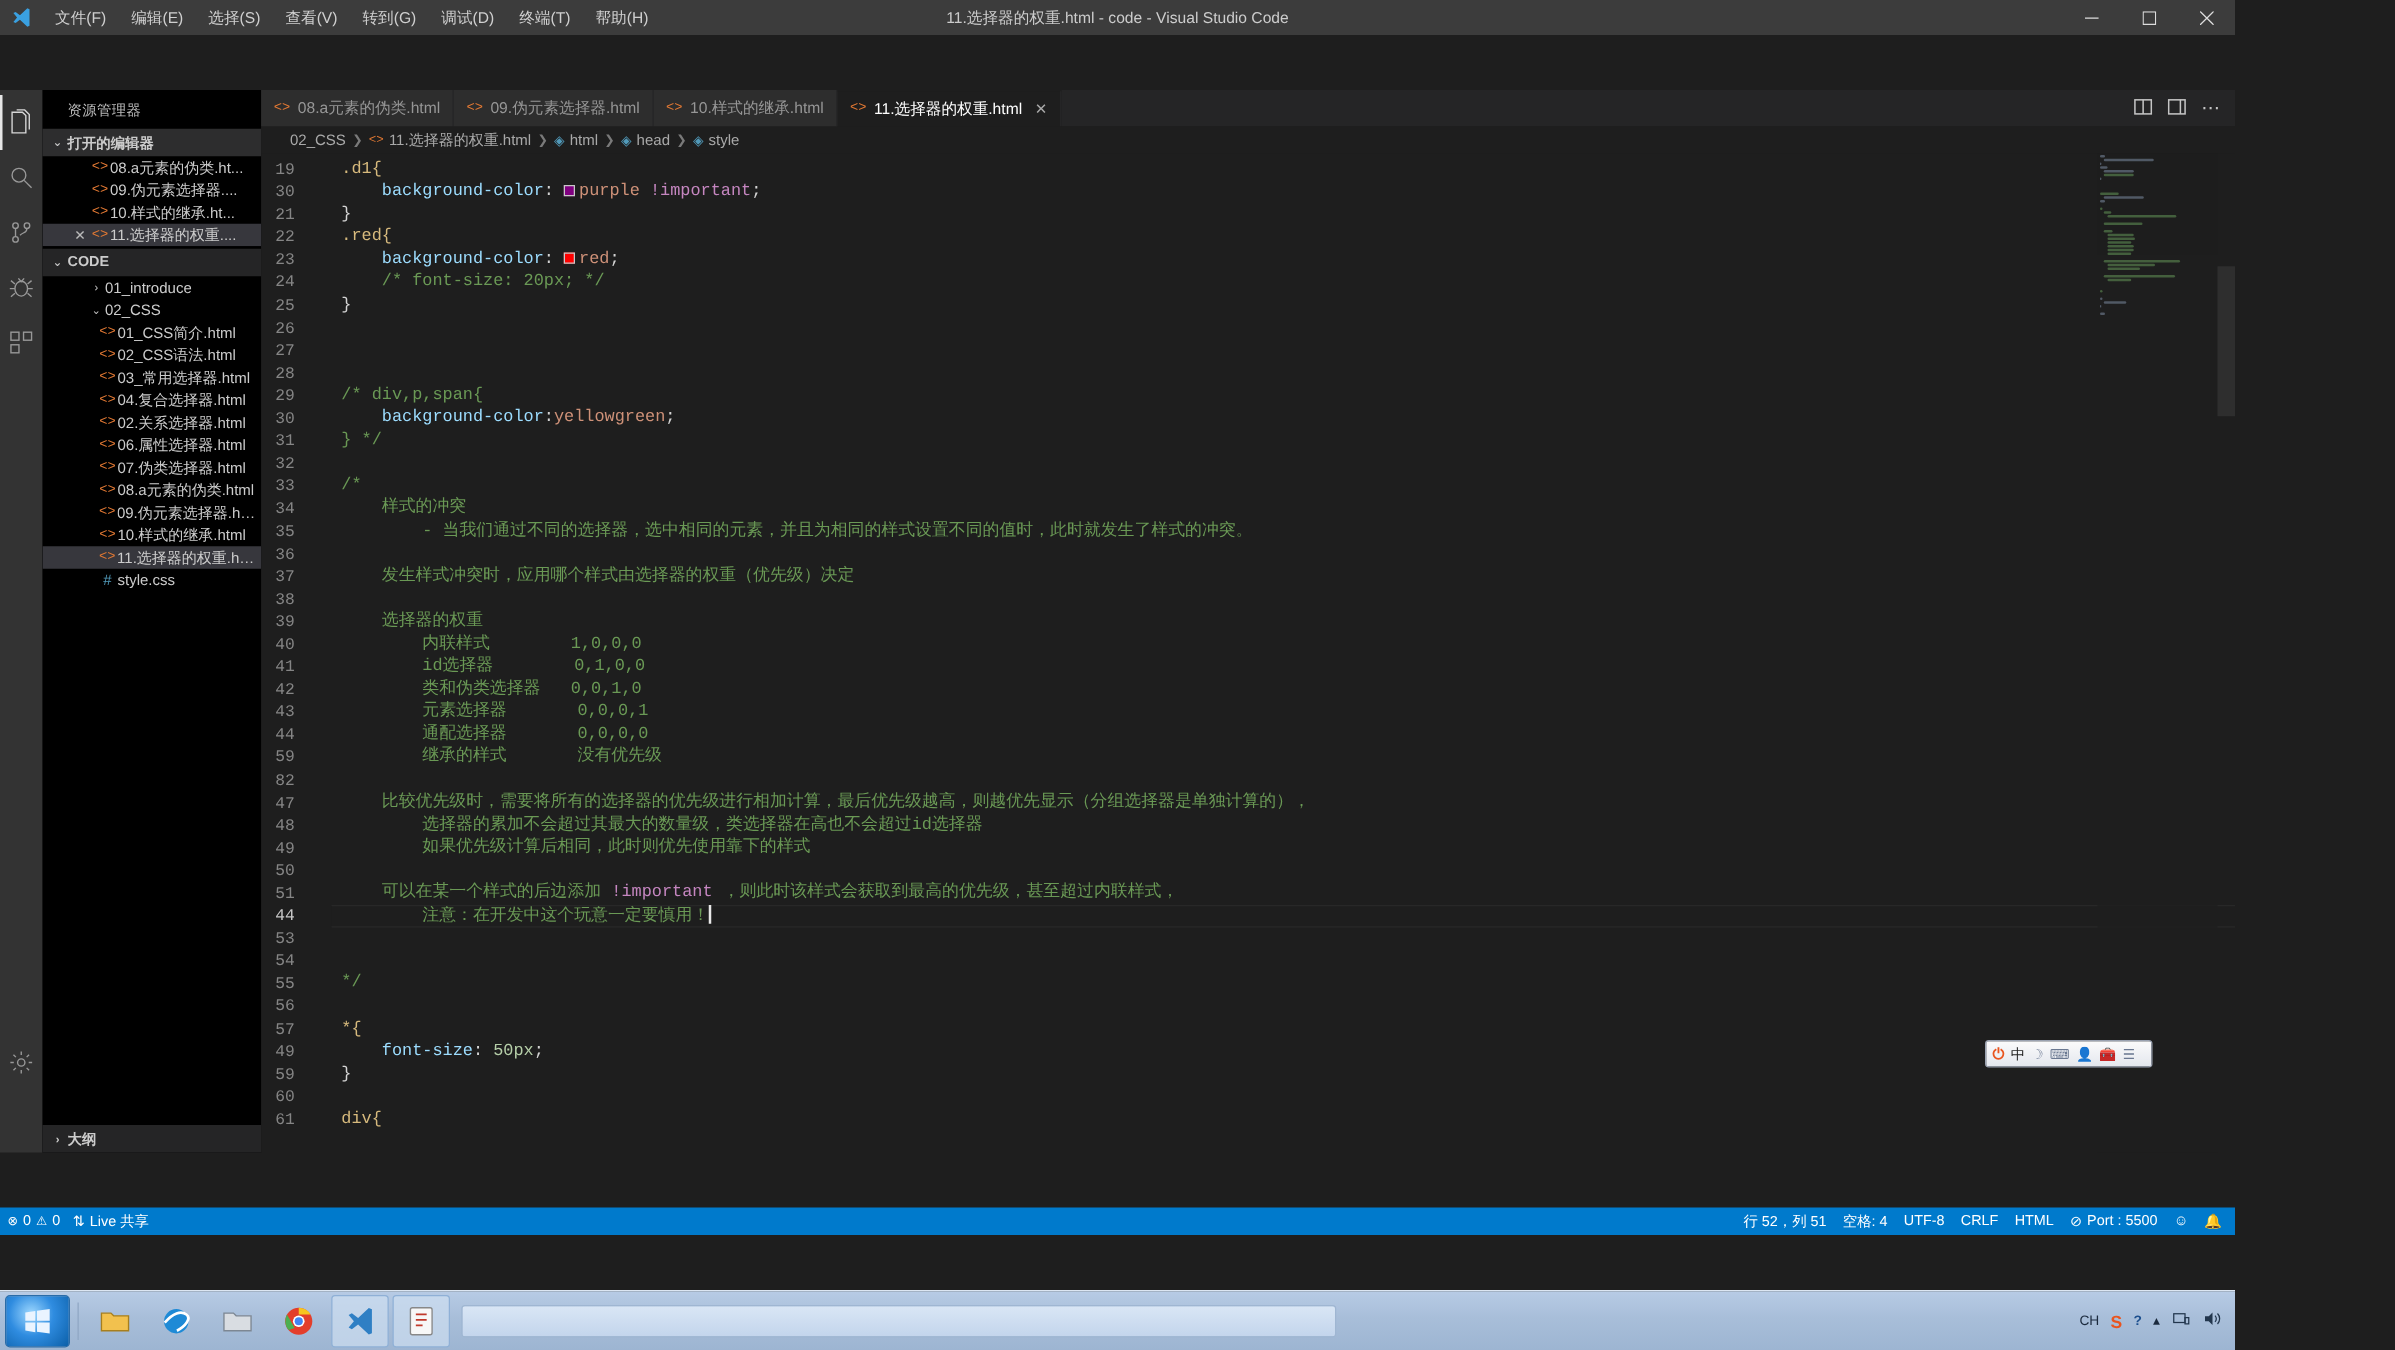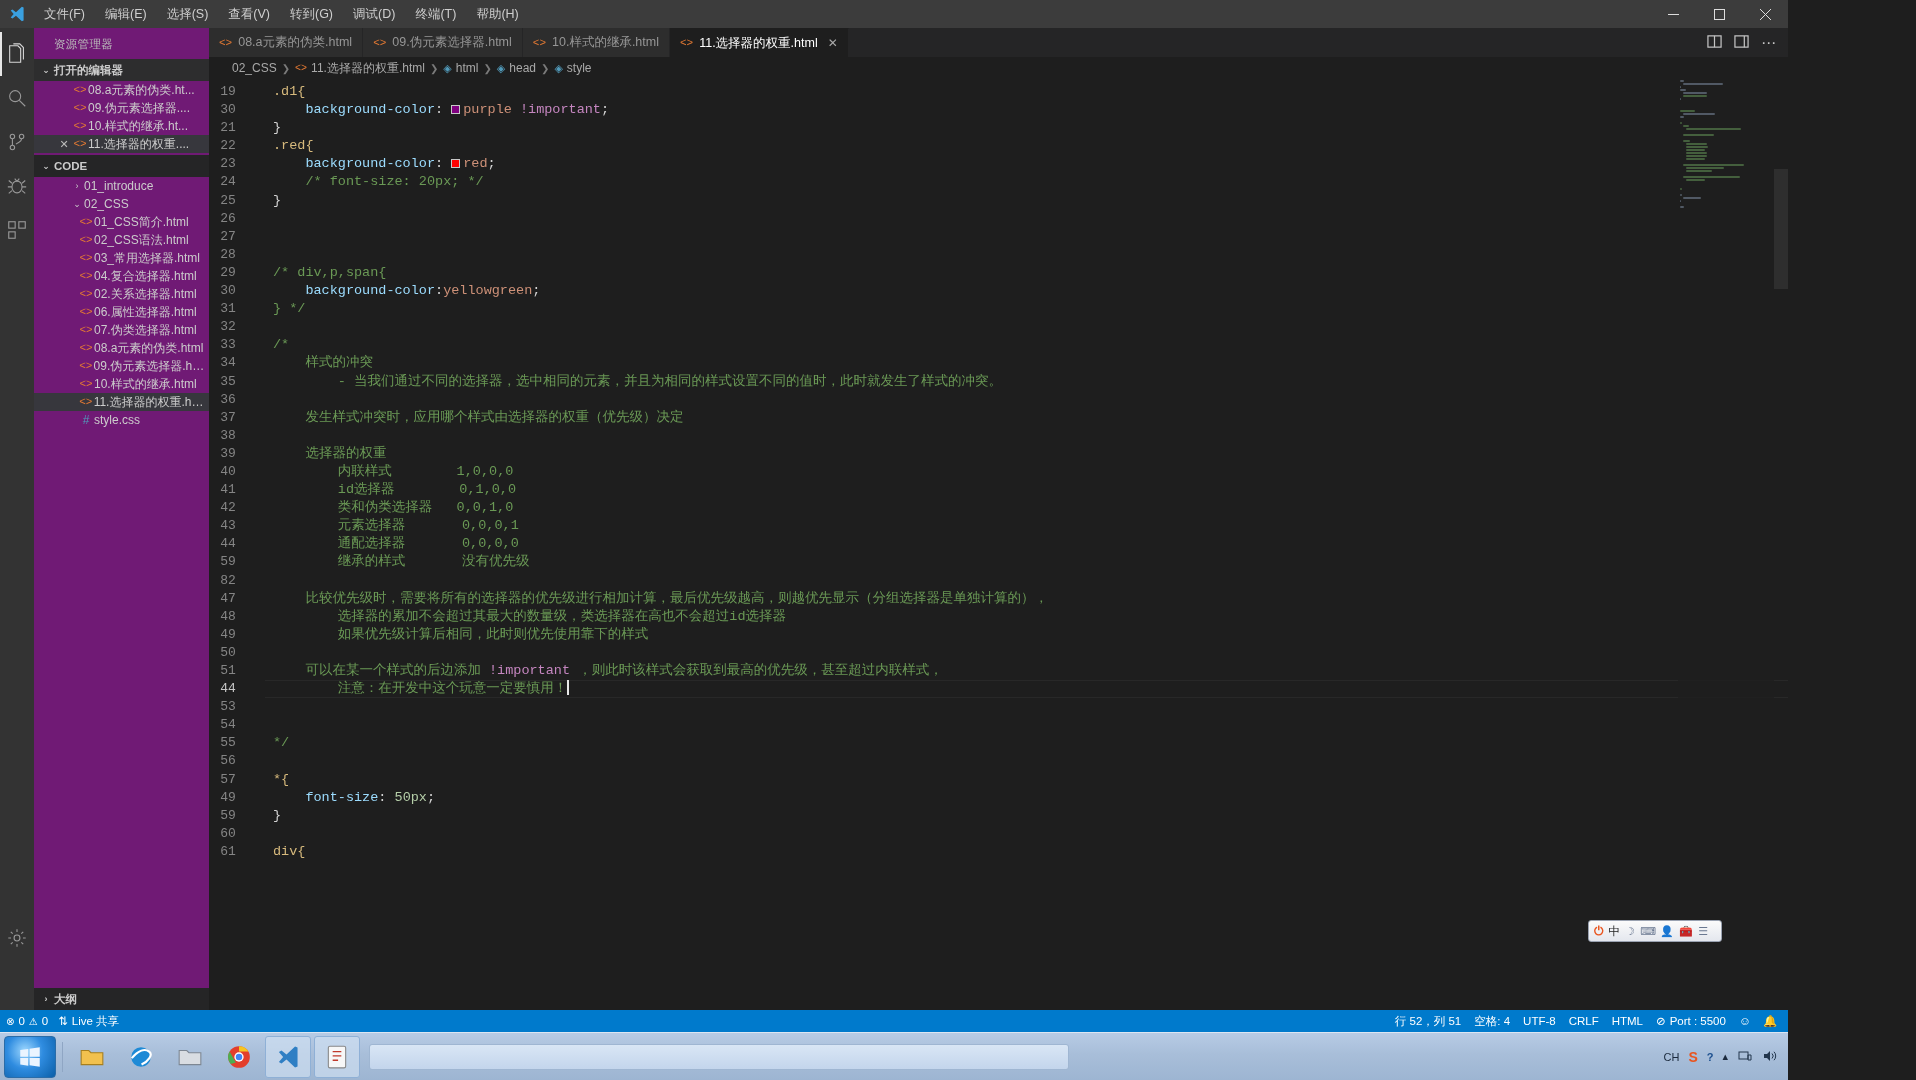--- a/index.html
+++ b/index.html
@@ -1,21 +1,21 @@
 <!DOCTYPE html>
 <html><head>
 <meta charset="utf-8">
 <style>
   * { box-sizing: border-box; margin:0; padding:0; }
   html,body { width:1916px; height:1080px; overflow:hidden; }
   body {
     font-family: "Liberation Sans", "DejaVu Sans", sans-serif;
     background:#1e1e1e; color:#ccc; font-size:12px;
   }
-  .app { position:relative; width:1788px; height:1080px; display:flex; flex-direction:column; }
+  .app { position:relative; width:1788px; height:1080px; display:flex; flex-direction:column;gap:44px; }
 
   
   .titlebar {
     height:28px; background:#3c3c3c; display:flex; align-items:center;
     flex:0 0 28px; position:relative; color:#cccccc; font-size:12.5px;
   }
   .vs-logo { width:34px; display:flex; align-items:center; justify-content:center; }
   .vs-logo svg { width:18px; height:18px; }
   .menu { display:flex; align-items:center; gap:0px; }
   .menu-item { padding:4px 10px; white-space:nowrap; font-size:12.5px; color:#cfcfcf; cursor:default;}
@@ -39,21 +39,21 @@
     opacity:.62; position:relative;
   }
   .act-icon.active { opacity:1; }
   .act-icon.active:before{
     content:""; position:absolute; left:0; top:0; bottom:0; width:2px; background:#e7e7e7;
   }
   .act-icon svg { width:22px; height:22px; stroke:#d7d7d7; fill:none; stroke-width:1.2;}
   .act-spacer { flex:1 1 auto; }
 
   
-  .sidebar { width:175px; background:#701a75; flex:0 0 175px; display:flex; flex-direction:column; font-size:12px;}
+  .sidebar { width:175px; background:#000000; flex:0 0 175px; display:flex; flex-direction:column; font-size:12px;}
   .sb-title { padding:9px 10px 7px 20px; font-size:11.5px; color:#bbbbbb; letter-spacing:.3px;}
   .sb-section-head {
     display:flex; align-items:center; height:22px; padding-left:4px;
     font-size:11.5px; font-weight:bold; color:#cccccc; background:#252526;
   }
   .sb-section-head.open-eds { background:#2d2d2e; }
   .chev { width:16px; text-align:center; font-size:9px; color:#cccccc; }
   .tree { overflow:hidden; }
   .row {
     display:flex; align-items:center; height:18px; font-size:12px; color:#cccccc;
@@ -176,20 +176,21 @@
     <div class="menu">
       <div class="menu-item">文件(F)</div>
       <div class="menu-item">编辑(E)</div>
       <div class="menu-item">选择(S)</div>
       <div class="menu-item">查看(V)</div>
       <div class="menu-item">转到(G)</div>
       <div class="menu-item">调试(D)</div>
       <div class="menu-item">终端(T)</div>
       <div class="menu-item">帮助(H)</div>
     </div>
+    <div class="win-title">11.选择器的权重.html - code - Visual Studio Code</div>
     <div class="win-ctrl">
       <div class="win-btn">
         <svg width="11" height="11" viewBox="0 0 11 11">
             <path d="M0 5.5h11" stroke="#ddd" stroke-width="1"></path>
           </svg>
       </div>
       <div class="win-btn">
         <svg width="11" height="11" viewBox="0 0 11 11">
             <rect x="0.5" y="0.5" width="10" height="10" stroke="#ddd" fill="none" stroke-width="1"></rect>
           </svg>

